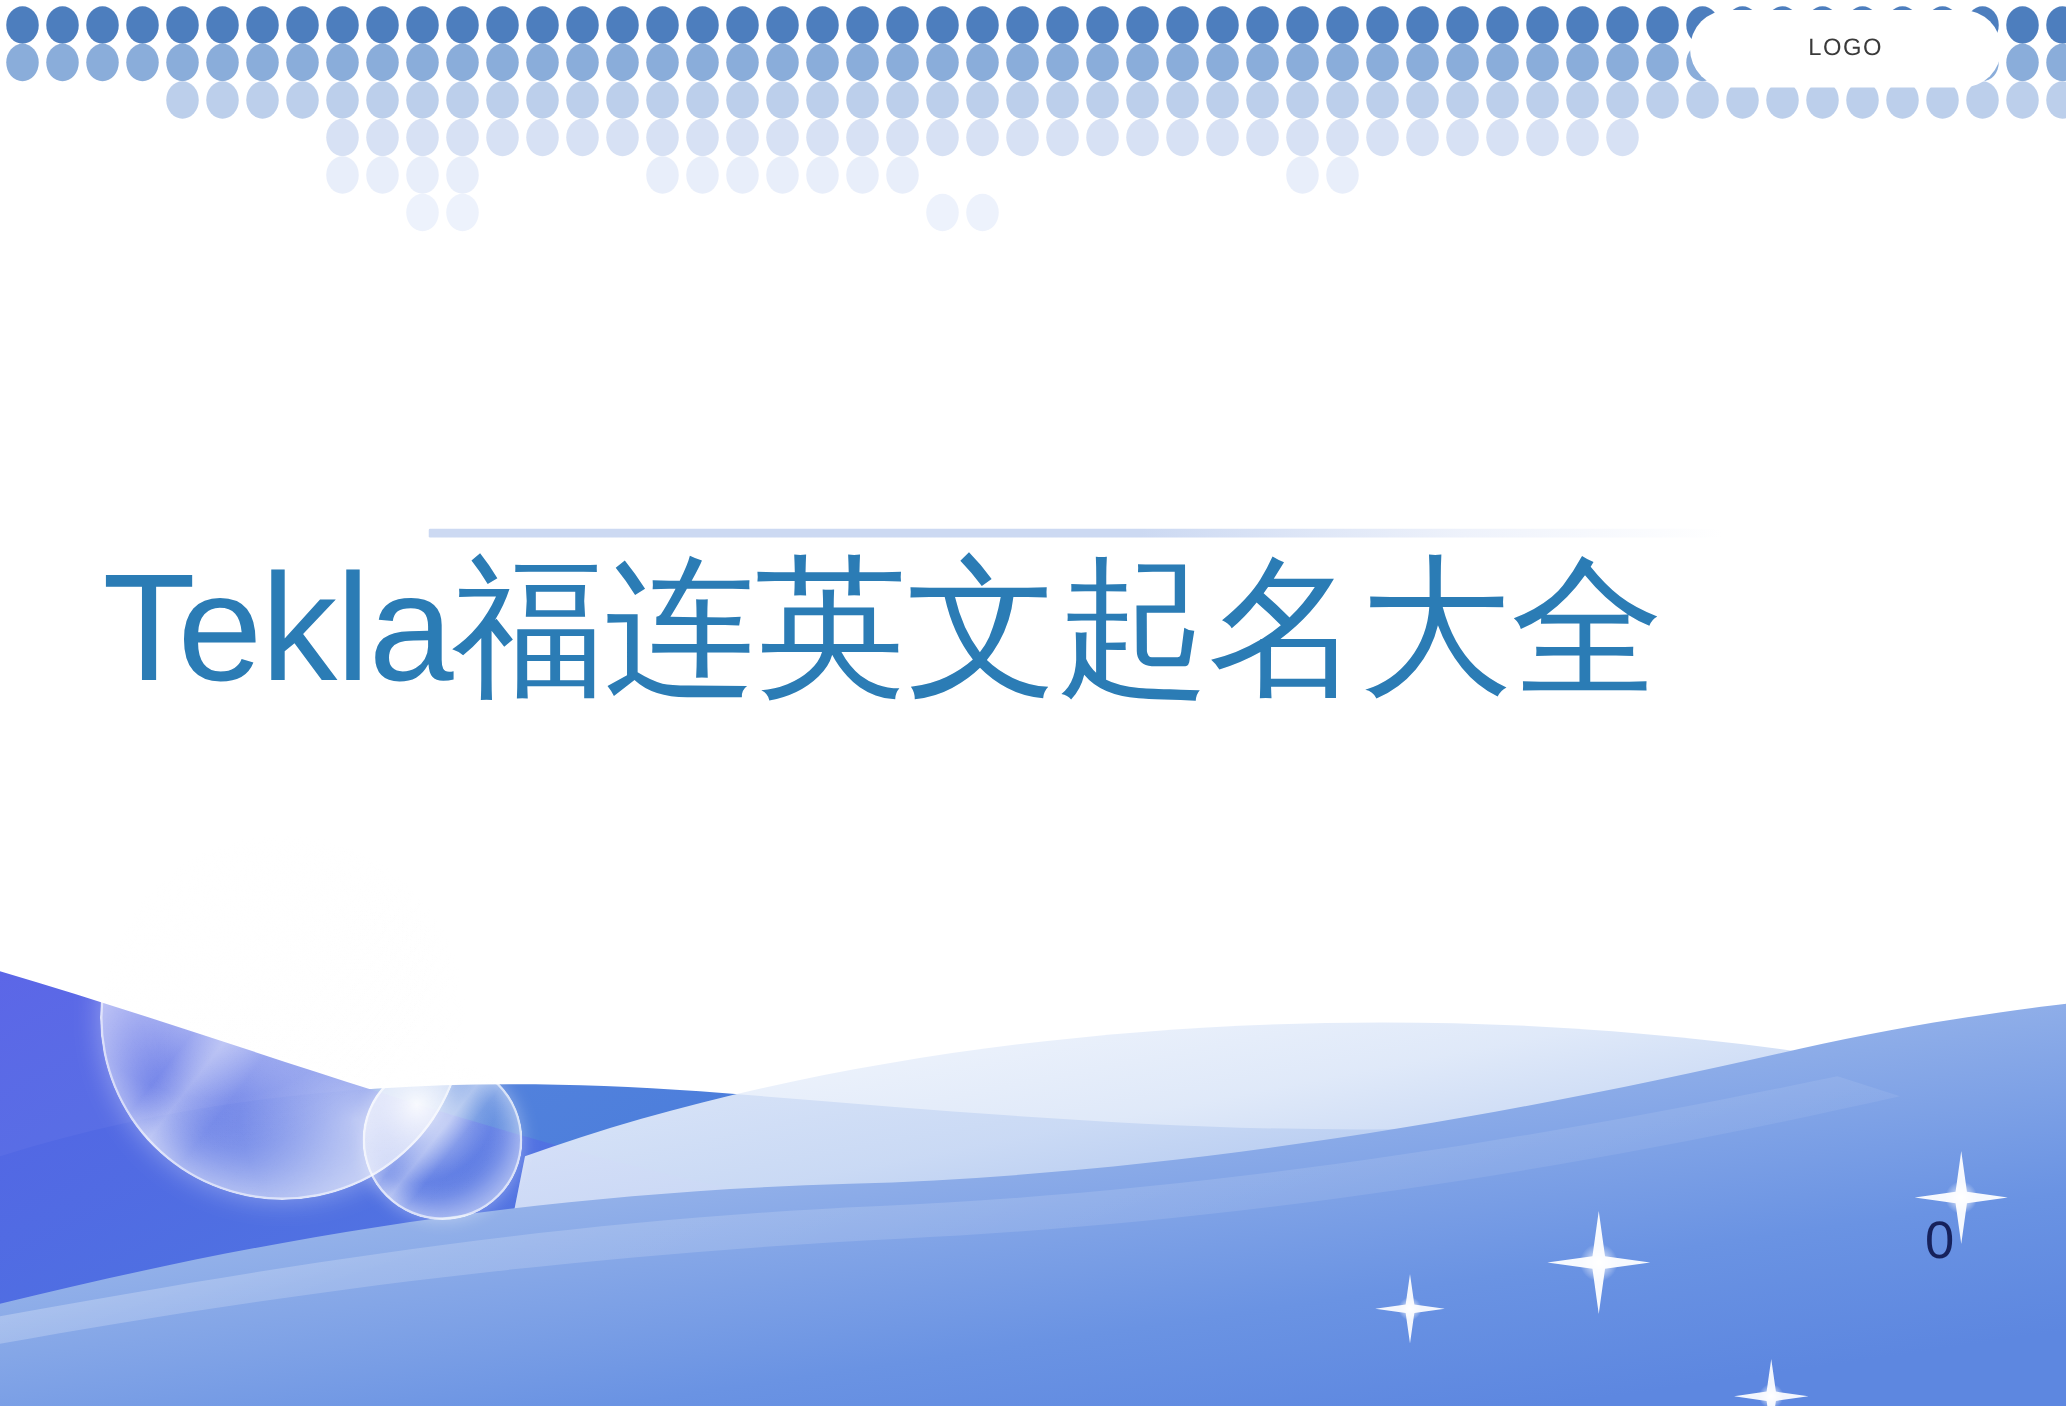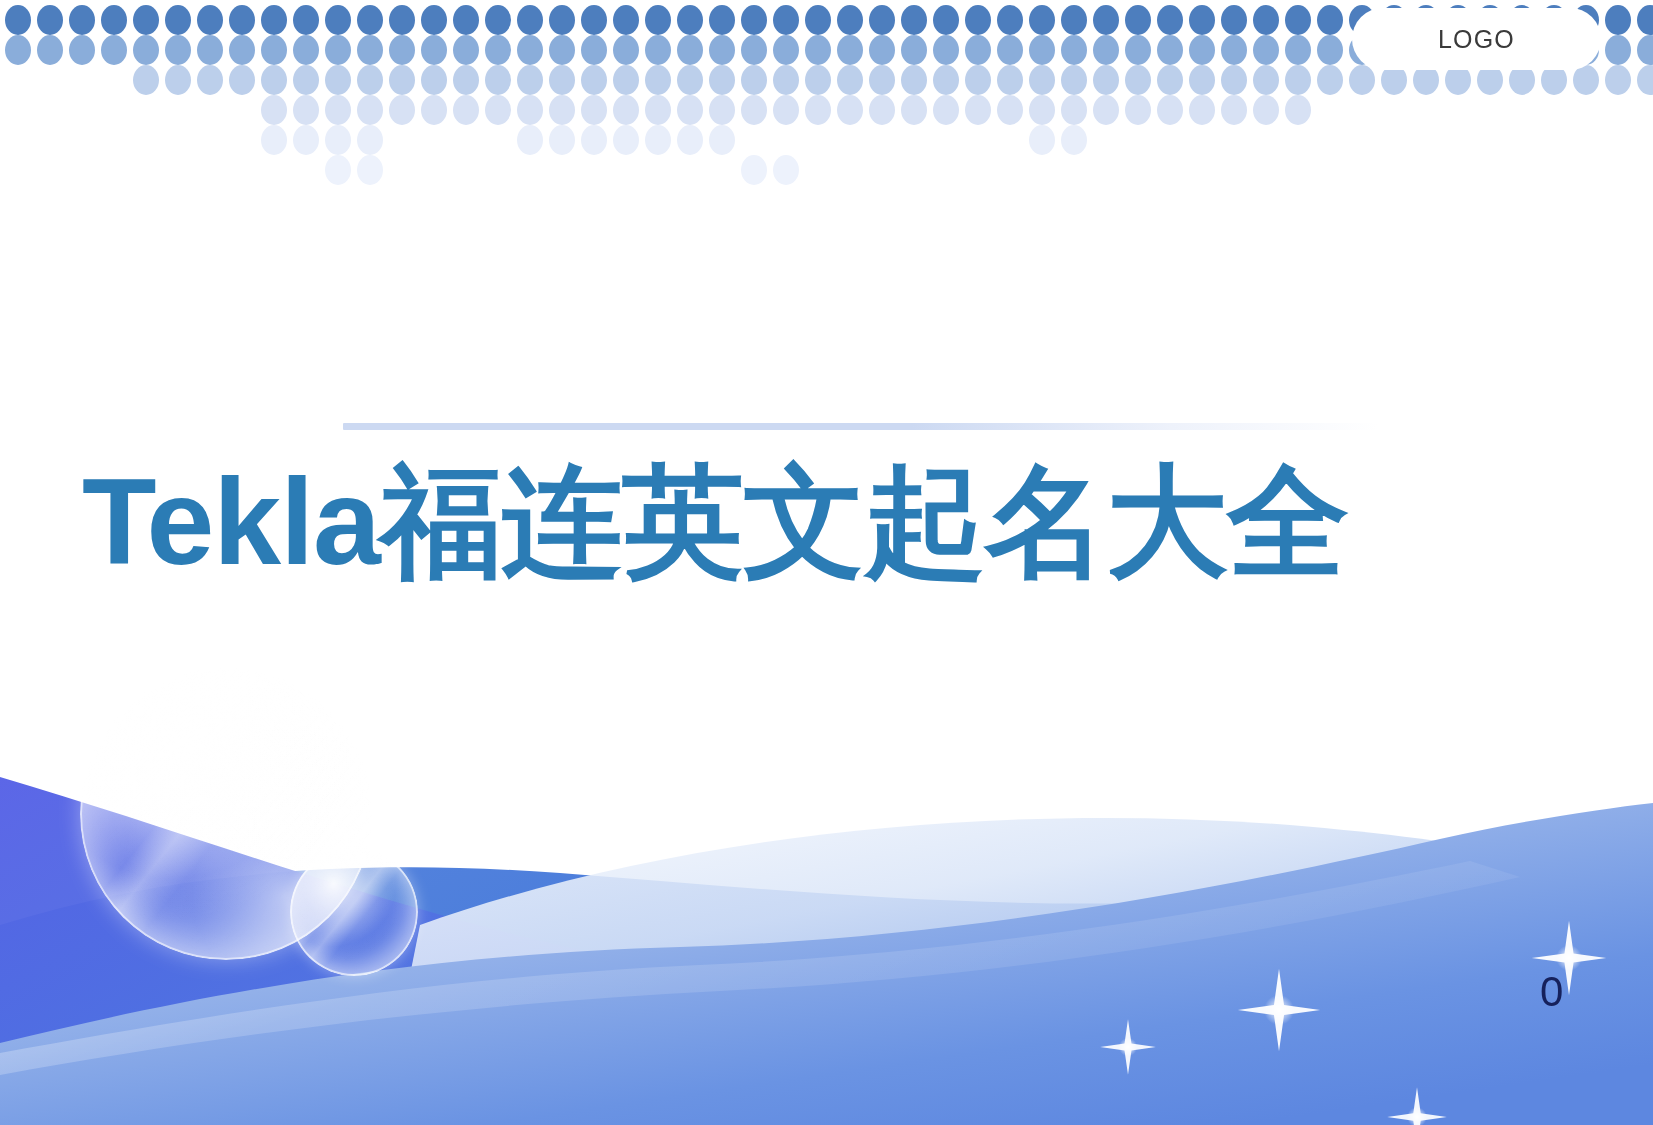--- a/index.html
+++ b/index.html
@@ -25,21 +25,21 @@
     position:absolute;
     left:1352px; top:8px;
     width:249px; height:62px;
     background:#ffffff;
     border-radius:34px;
     display:flex; align-items:center; justify-content:center;
     z-index:5;
   }
   #logo-box .logo-text {
     font-family:"Liberation Sans", sans-serif;
-    font-size:25px;
+    font-size:19px;
     letter-spacing:1.2px;
     color:#3a3a3a;
     font-weight:400;
   }
 
   
   #title-block {
     position:absolute;
     left:0px; top:415px;
     width:1653px;
@@ -51,25 +51,24 @@
     width:1035px; height:7px;
     background:linear-gradient(to right,#ccd9f2 0%, #ccd9f2 55%, #eef2fb 80%, #ffffff 100%);
     border-radius:1px;
   }
   #page-title {
     position:absolute;
     left:82px; top:22px;
     width:1500px;
     font-size:122px;
     line-height:1.08;
-    font-weight:bold;
+    font-weight:normal;
     color:#2b7cb5;
     letter-spacing:-1px;
     white-space:nowrap;
-    margin-top:20px;
   }
 
   
   #wave-art {
     position:absolute;
     left:0; bottom:0;
     width:1653px; height:500px;
     z-index:1;
   }
 

